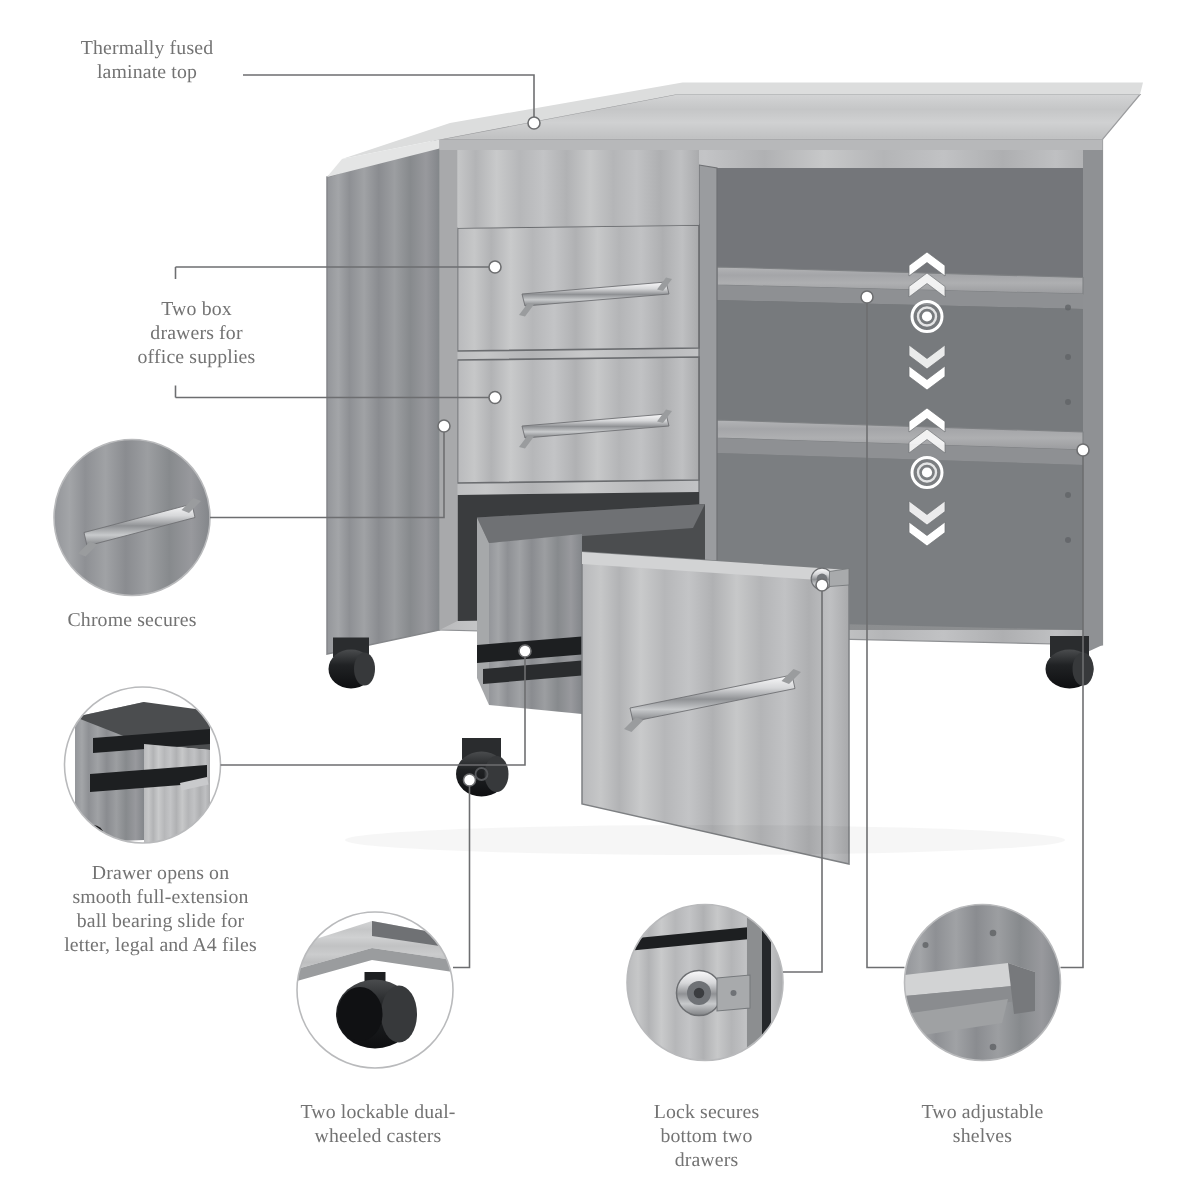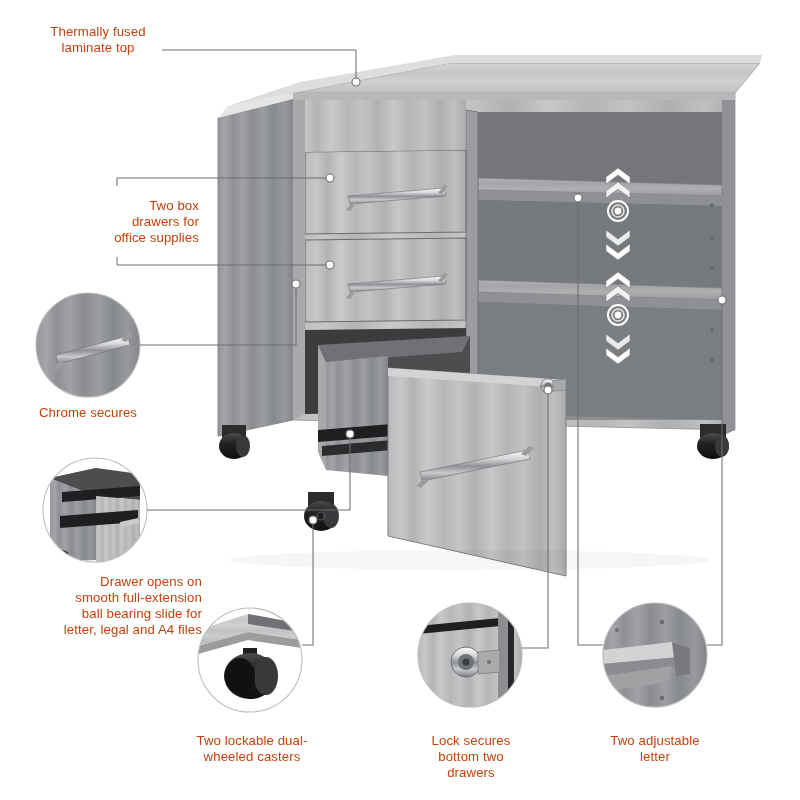--- a/index.html
+++ b/index.html
@@ -7,22 +7,23 @@
   body{
     width:800px; height:800px; position:relative; overflow:hidden;
     font-family:"Liberation Sans", sans-serif;
     color:#2b2b2b; background:#ffffff;
   }
   #stage{ position:absolute; inset:0; width:800px; height:800px; }
   svg#art{ position:absolute; left:0; top:0; width:800px; height:800px; }
 
   .callout-label{
     position:absolute; text-align:center; line-height:1.22;
-    font-size:13.2px; color:#c2410c; letter-spacing:.1px;
+    font-size:13.2px; color:#737373; letter-spacing:.1px;
     white-space:pre-line;
+    font-family:Liberation Serif, serif;
   }
   .lead{ fill:none; stroke:#6d6e70; stroke-width:1.05; }
   .lead-anchor{ fill:#ffffff; stroke:#6d6e70; stroke-width:1.05; }
   .circle-frame{ fill:none; stroke:#b9babc; stroke-width:1.05; }
 </style>
 </head>
 <body>
 
 <div id="stage">
 
@@ -361,34 +362,34 @@
       <circle class="lead-anchor" cx="578" cy="198" r="4"></circle>
       <path class="lead" d="M707,645 L722,645 L722,304"></path>
       <circle class="lead-anchor" cx="722" cy="300" r="4"></circle>
     </g>
   </g>
 </svg>
 
 <div class="callout-label" style="left:28px; top:24px; width:140px;">Thermally fused
 laminate top</div>
 
-<div class="callout-label" style="left:19px; top:198px; width:180px;text-align:right;">Two box
+<div class="callout-label" style="left:41px; top:198px; width:180px;">Two box
 drawers for
 office supplies</div>
 
 <div class="callout-label" style="left:18px; top:405px; width:140px;">Chrome secures</div>
 
-<div class="callout-label" style="left:12px; top:574px; width:190px;text-align:right;">Drawer opens on
+<div class="callout-label" style="left:12px; top:574px; width:190px;">Drawer opens on
 smooth full-extension
 ball bearing slide for
 letter, legal and A4 files</div>
 
 <div class="callout-label" style="left:404px; top:733px; width:134px;">Lock secures
 bottom two
 drawers</div>
 
 <div class="callout-label" style="left:170px; top:733px; width:164px;">Two lockable dual-
 wheeled casters</div>
 
 <div class="callout-label" style="left:583px; top:733px; width:144px;">Two adjustable
-letter</div>
+shelves</div>
 
 </div>
 
 </body></html>

